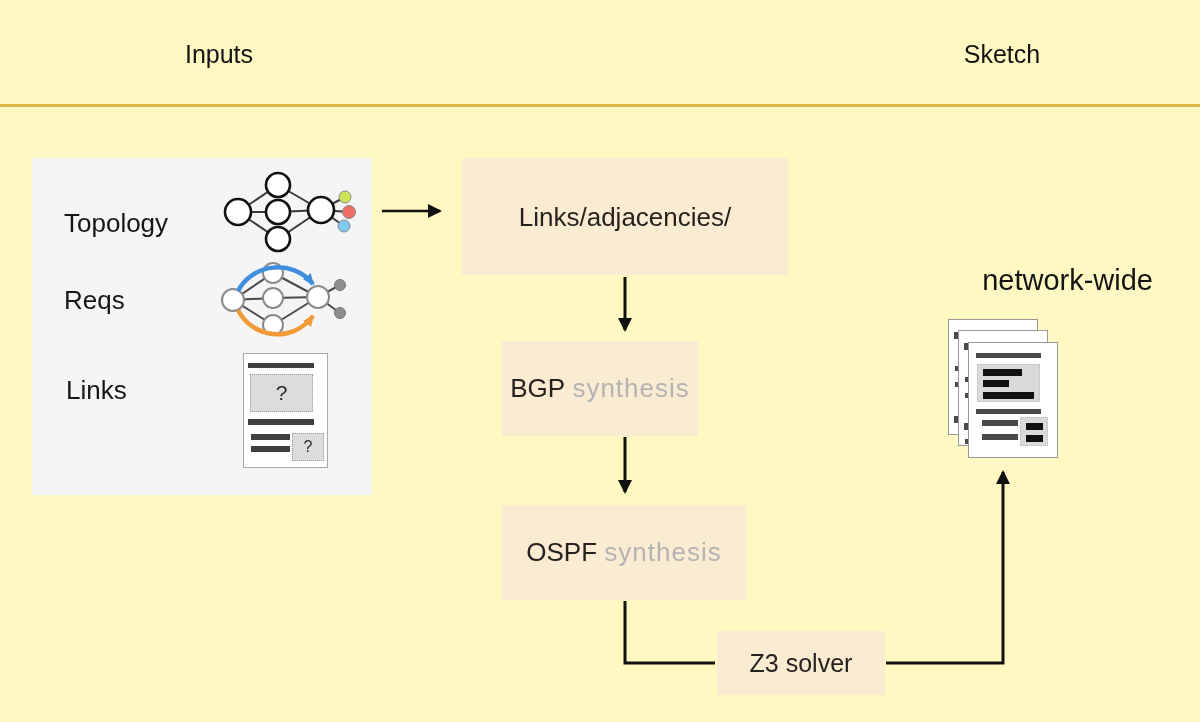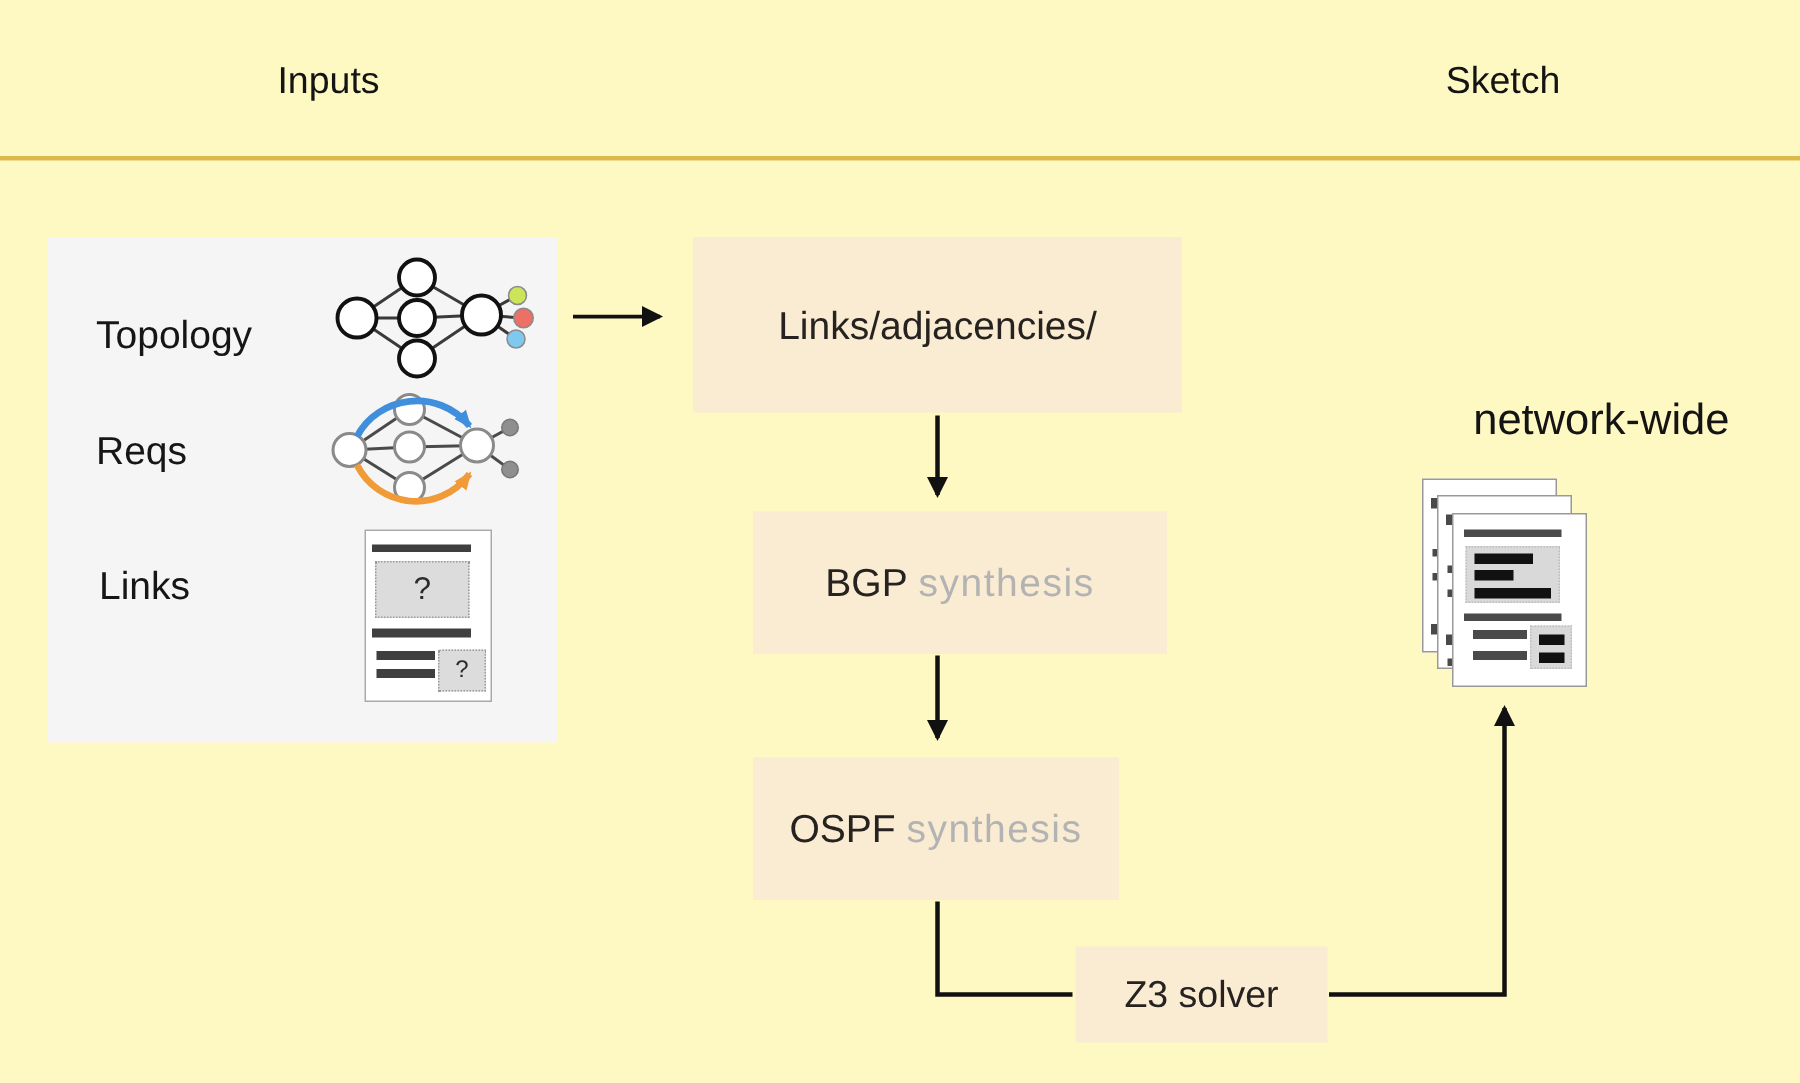--- a/index.html
+++ b/index.html
@@ -27,21 +27,21 @@
               border:1px solid #a9a9a9;box-sizing:border-box;}
   .bar{position:absolute;background:#3f3f3f;}
   .qbox{position:absolute;background:#dcdcdc;border:1px dotted #9a9a9a;box-sizing:border-box;
         display:flex;align-items:center;justify-content:center;color:#2b2b2b;}
 
   
   .stage{position:absolute;background:#faecd2;display:flex;align-items:center;justify-content:center;
          font-size:26px;color:#262220;white-space:nowrap;}
   .stage .muted{color:#b3b3b3;letter-spacing:1px;}
   .stage1{left:462px;top:158px;width:326px;height:117px;flex-direction:row;line-height:44px;}
-  .stage2{left:502px;top:341px;width:276px;height:95px;}
+  .stage2{left:502px;top:341px;width:196px;height:95px;}
   .stage3{left:502px;top:505px;width:244px;height:95px;}
   .solver{left:717px;top:631px;width:168px;height:64px;font-size:25px;}
 
   
   .out-caption{position:absolute;left:853px;top:214px;width:300px;text-align:right;
                font-size:29px;line-height:43px;color:#141414;margin-top:45px;}
 
   
   .doc{position:absolute;width:90px;height:116px;background:#ffffff;border:1px solid #999;
        box-sizing:border-box;}

